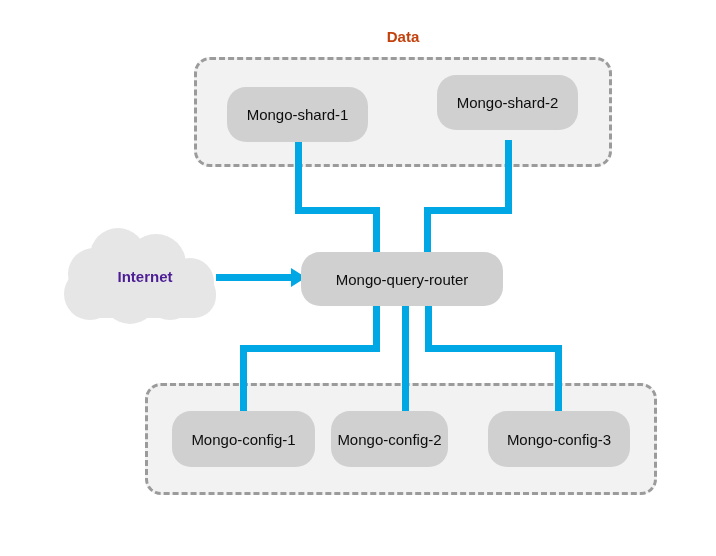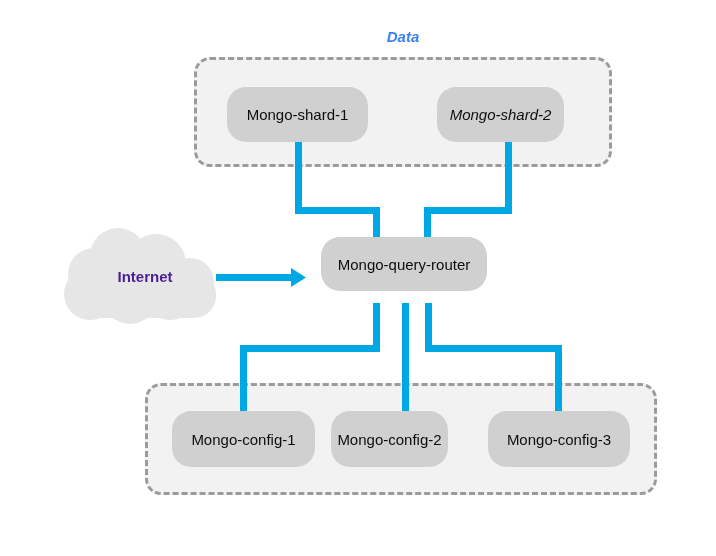--- a/index.html
+++ b/index.html
@@ -43,24 +43,23 @@
     top: 383px;
     width: 512px;
     height: 112px;
   }
 
   
   .group-caption {
     position: absolute;
     font-size: 15px;
     font-weight: bold;
-    color: #3b82f6;
+    color: #c2410c;
     text-align: center;
     white-space: nowrap;
-    font-style: italic;
   }
   #caption-data {
     left: 194px;
     top: 28px;
     width: 418px;
   }
   #caption-config {
     left: 145px;
     top: 508px;
     width: 512px;
@@ -74,22 +73,22 @@
     display: flex;
     align-items: center;
     justify-content: center;
     font-size: 15px;
     color: #0d0d0d;
     white-space: nowrap;
     box-sizing: border-box;
     z-index: 3;
   }
   #node-shard-1  { left: 227px; top: 87px;  width: 141px; height: 55px; }
-  #node-shard-2  { left: 437px; top: 87px;  width: 127px; height: 55px; font-style: italic; }
-  #node-router   { left: 301px; top: 237px; width: 166px; height: 54px; margin-left: 20px; }
+  #node-shard-2  { left: 437px; top: 75px;  width: 141px; height: 55px; }
+  #node-router   { left: 301px; top: 252px; width: 202px; height: 54px; }
   #node-config-1 { left: 172px; top: 411px; width: 143px; height: 56px; text-align: center; }
   #node-config-2 { left: 331px; top: 411px; width: 117px; height: 56px; }
   #node-config-3 { left: 488px; top: 411px; width: 142px; height: 56px; }
 
   
   #cloud-wrap {
     position: absolute;
     left: 60px;
     top: 228px;
     width: 180px;

